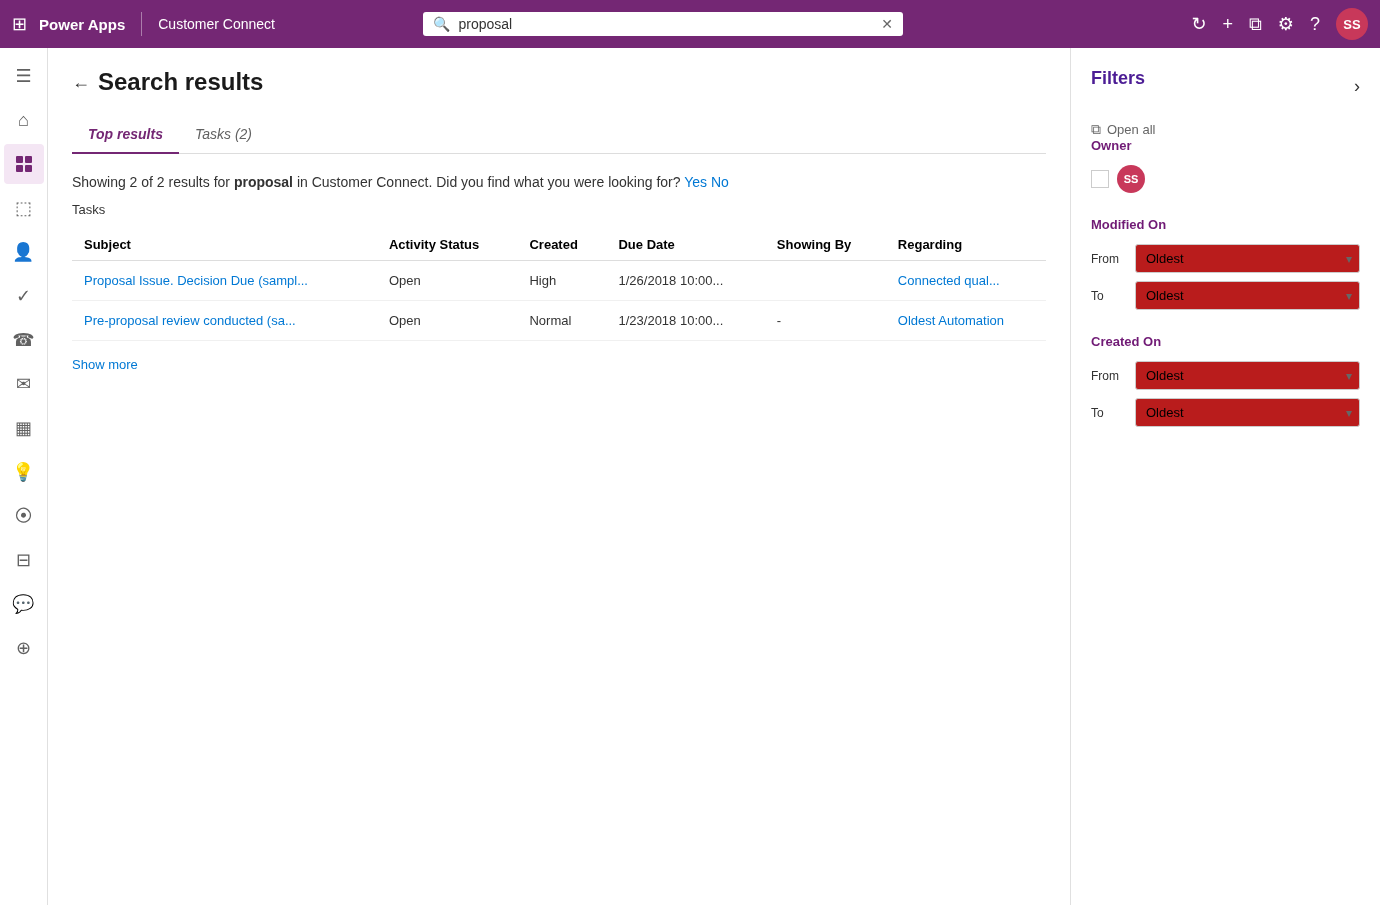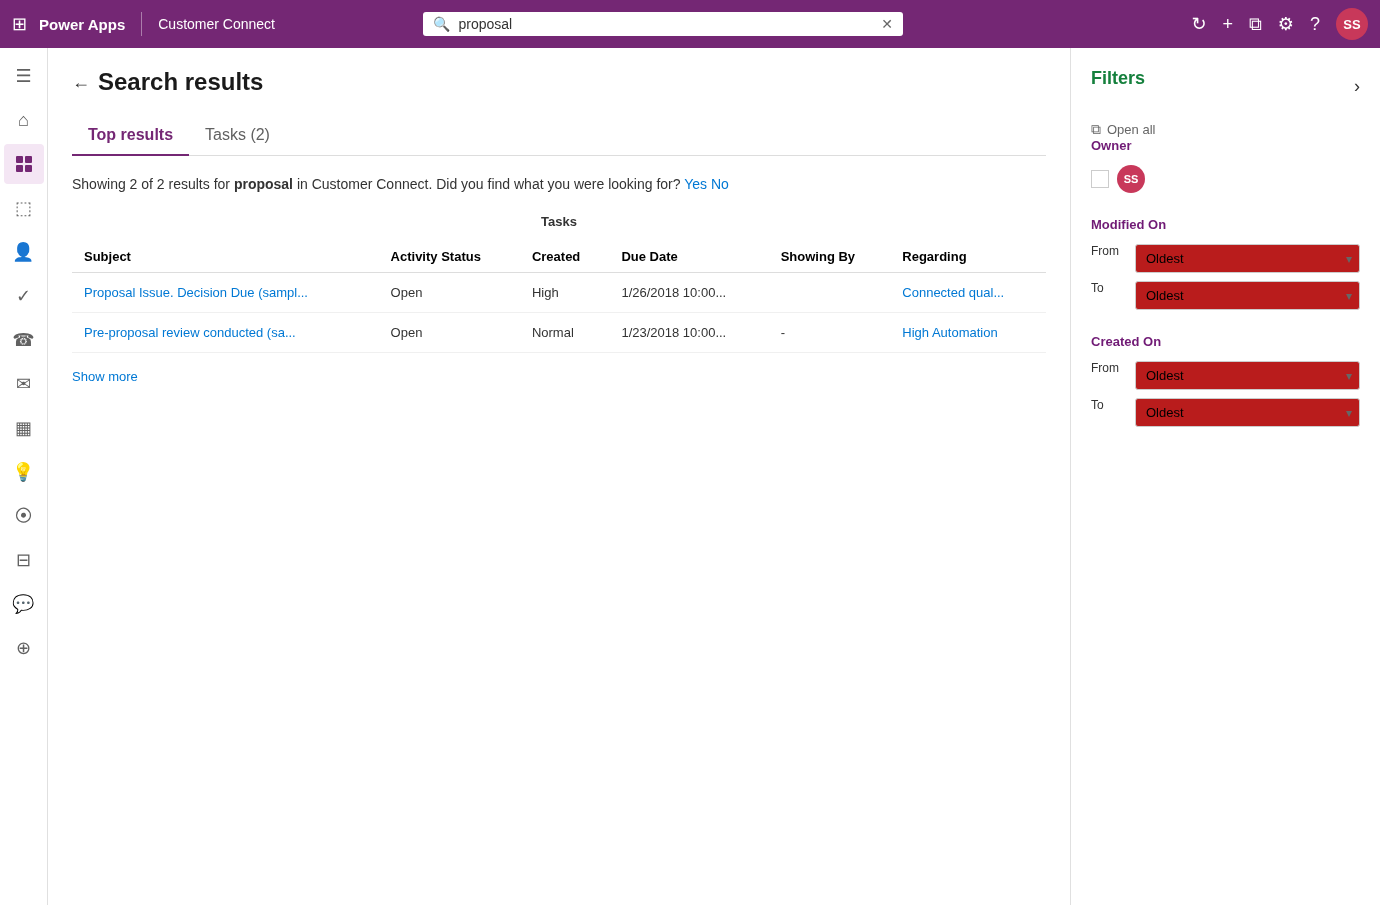--- a/index.html
+++ b/index.html
@@ -120,47 +120,47 @@
     
     .tabs {
       display: flex;
       gap: 0;
       border-bottom: 1px solid #ddd;
       margin-bottom: 20px;
     }
     .tab {
       padding: 10px 16px;
       cursor: pointer;
-      font-size: 16px;
+      font-size: 14px;
       color: #616161;
       border-bottom: 2px solid transparent;
       margin-bottom: -1px;
+      font-style: italic;
     }
     .tab.active {
       color: #742774;
       border-bottom: 2px solid #742774;
       font-weight: 600;
     }
 
     
     .result-info {
       font-size: 14px;
       color: #333;
-      margin-bottom: 22px;
+      margin-bottom: 12px;
     }
     .result-info strong { font-weight: 700; }
     .result-info a { color: #0078d4; text-decoration: none; cursor: pointer; }
 
     
     .section-label {
       font-size: 13px;
-      font-weight: 700;
+      font-weight: 400;
       color: #333;
       margin-bottom: 12px;
-      text-align: center;
     }
 
     
     .results-table {
       width: 100%;
       border-collapse: collapse;
     }
     .results-table th {
       text-align: left;
       font-size: 13px;
@@ -182,21 +182,21 @@
       cursor: pointer;
       font-size: 13px;
       margin-top: 16px;
       display: inline-block;
     }
 
     
     .filters-title {
       font-size: 18px;
       font-weight: 600;
-      color: #15803d;
+      color: #4c1d95;
       margin-bottom: 16px;
     }
     .clear-all {
       display: flex;
       align-items: center;
       gap: 6px;
       font-size: 13px;
       color: #666;
       cursor: pointer;
     }
@@ -224,21 +224,21 @@
     .owner-avatar {
       width: 28px; height: 28px;
       background: #c8385a;
       border-radius: 50%;
       display: flex; align-items: center; justify-content: center;
       font-size: 11px; font-weight: 600; color: white;
     }
 
     .date-row {
       display: flex;
-      align-items: flex-start;
+      align-items: center;
       gap: 8px;
       margin-bottom: 8px;
     }
     .date-label {
       font-size: 12px;
       color: #333;
       width: 36px;
     }
     .date-select-wrap {
       flex: 1;
@@ -370,21 +370,21 @@
           <td>1/26/2018 10:00...</td>
           <td></td>
           <td><a>Connected qual...</a></td>
         </tr>
         <tr>
           <td><a>Pre-proposal review conducted (sa...</a></td>
           <td>Open</td>
           <td>Normal</td>
           <td>1/23/2018 10:00...</td>
           <td>-</td>
-          <td><a>High Automation</a></td>
+          <td><a>Oldest Automation</a></td>
         </tr>
       </tbody>
     </table>
 
     
     <span class="show-more">Show more</span>
   </div>
 
   <div class="filters-panel">
     <div class="filters-panel-header">

